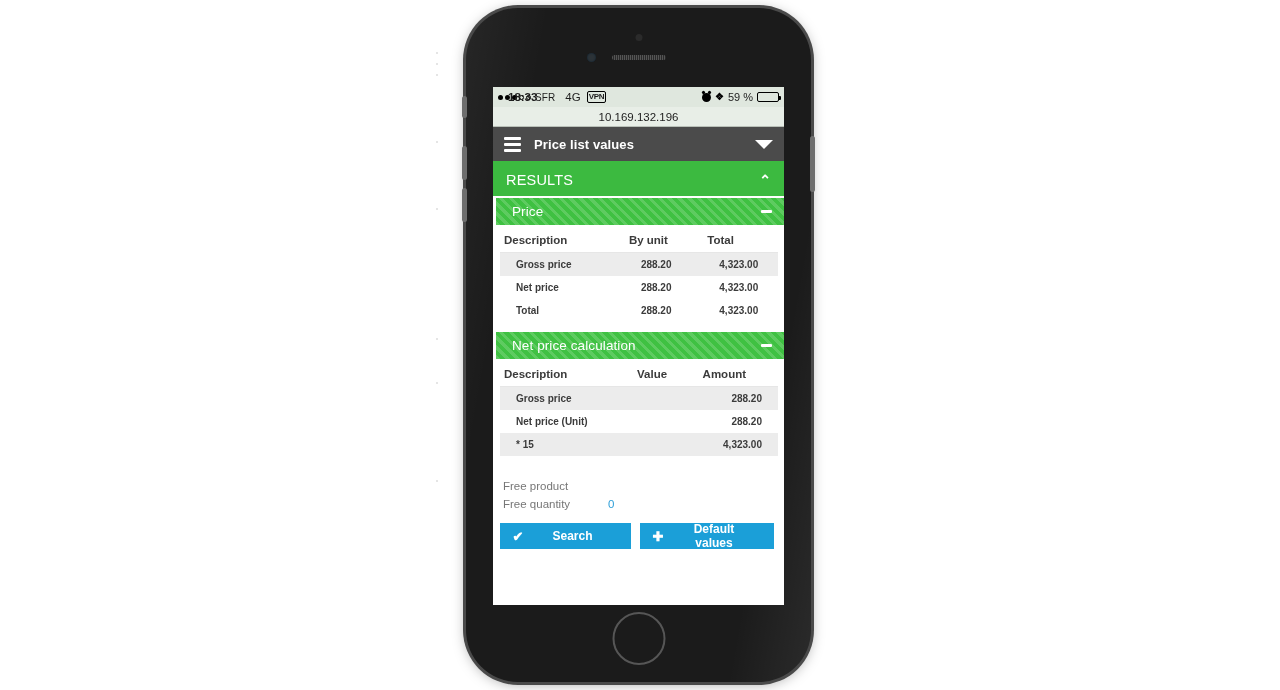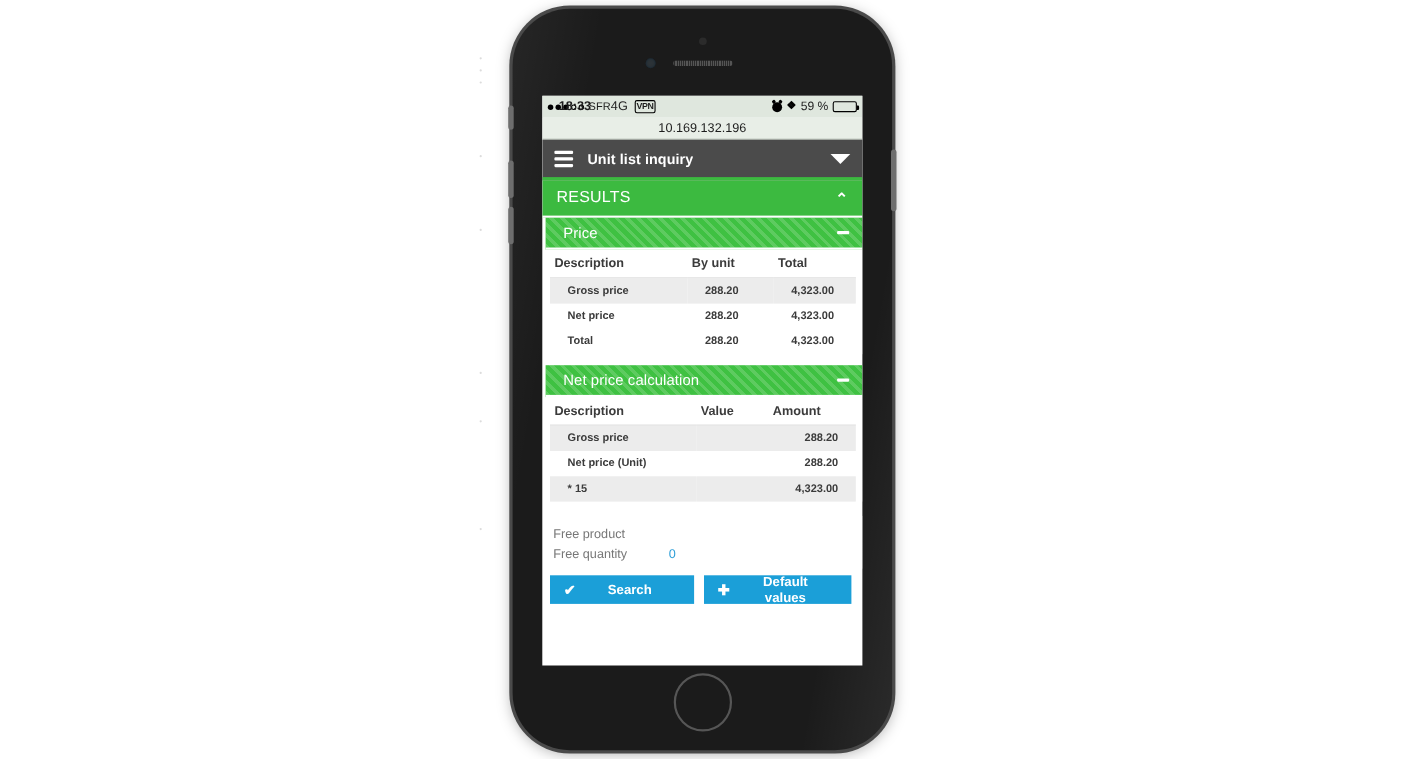--- a/index.html
+++ b/index.html
@@ -100,21 +100,21 @@
     color: #1d1d1d;
     font-weight: bold;
     padding: 0 5px;
     box-sizing: border-box;
   }
   #signal-dots { display: flex; align-items: center; gap: 2px; margin-right: 4px; }
   .dot { width: 5px; height: 5px; border-radius: 50%; }
   .dot.filled { background: #000; }
   .dot.empty  { background: transparent; border: 1px solid #000; box-sizing: border-box; width:5px; height:5px; }
   #carrier-name { font-weight: normal; font-size: 10px; letter-spacing: .1px; }
-  #network-type { font-weight: normal; font-size: 11.5px; margin-left: 0; }
+  #network-type { font-weight: normal; font-size: 11.5px; margin-left: 10px; }
   #vpn-badge {
     margin-left: 6px;
     font-size: 8px;
     font-weight: bold;
     border: 1px solid #000;
     border-radius: 2px;
     padding: 0 1px;
     line-height: 10px;
     letter-spacing: -0.3px;
   }
@@ -342,21 +342,21 @@
     <div id="url-bar">
       <span>10.169.132.196</span>
     </div>
 
     <div id="app-navbar">
       <span id="hamburger-icon">
           <i></i>
           <i></i>
           <i></i>
         </span>
-      <span id="navbar-title">Unit list inquiry</span>
+      <span id="navbar-title">Price list values</span>
       <span id="navbar-caret"></span>
     </div>
 
     <div id="results-header">
       <span id="results-label">RESULTS</span>
       <span id="results-chevron">⌃</span>
     </div>
 
     <div class="panel">
       <div class="panel-header">

